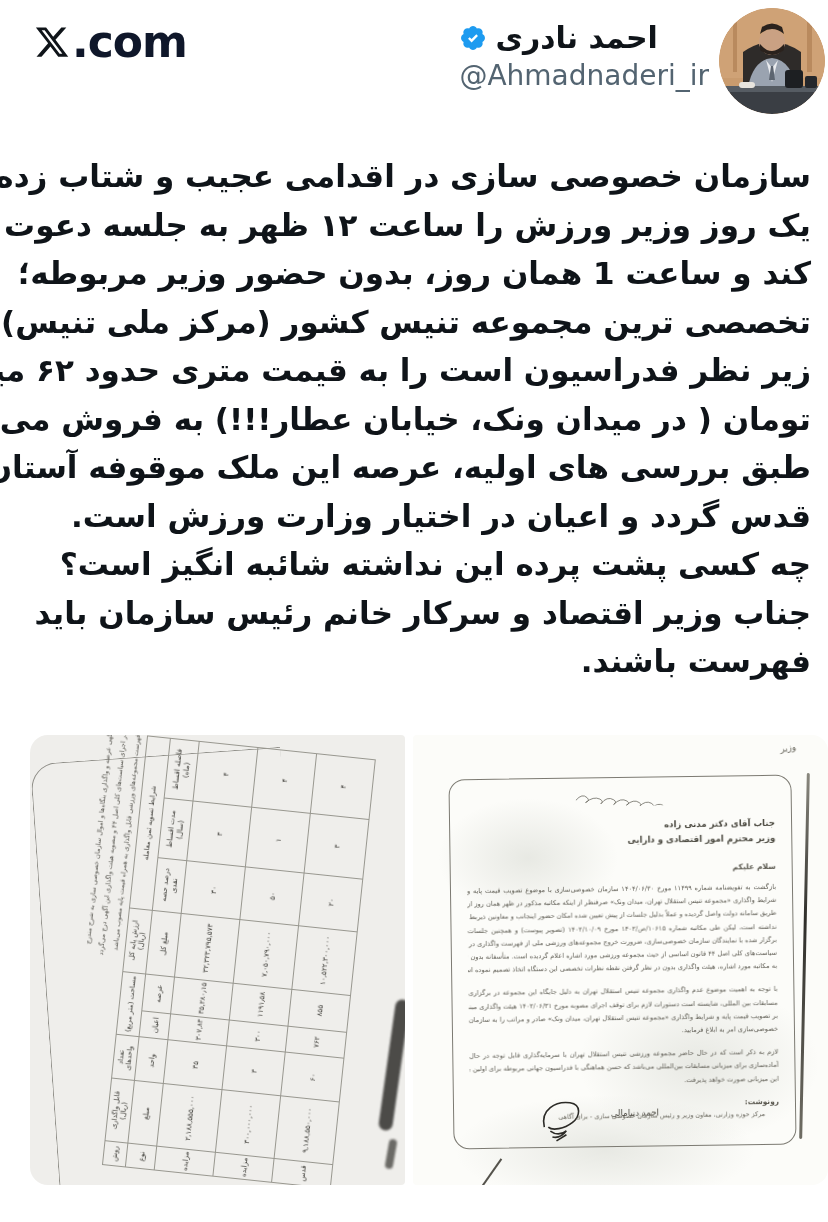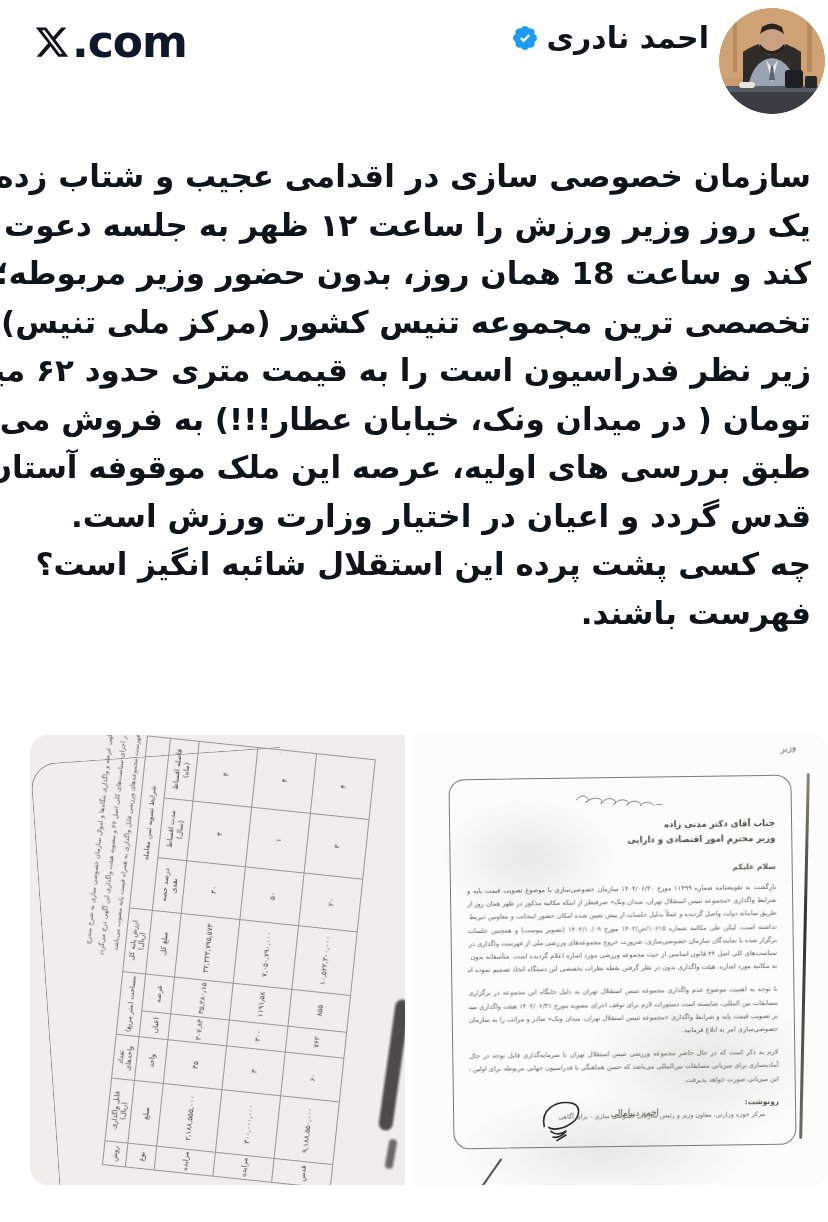--- a/index.html
+++ b/index.html
@@ -99,20 +99,21 @@
     <div class="names">
       <div class="name-line">
         <span class="badge">
           <svg viewBox="0 0 24 24">
               <path fill="#1d9bf0" d="M22.25 12c0-1.43-.88-2.67-2.19-3.34.46-1.39.2-2.9-.81-3.91s-2.52-1.27-3.91-.81c-.66-1.31-1.91-2.19-3.34-2.19s-2.67.88-3.33 2.19c-1.4-.46-2.91-.2-3.92.81s-1.26 2.52-.8 3.91c-1.31.67-2.2 1.91-2.2 3.34s.89 2.67 2.2 3.34c-.46 1.39-.21 2.9.8 3.91s2.52 1.26 3.91.81c.67 1.31 1.91 2.19 3.34 2.19s2.68-.88 3.34-2.19c1.39.45 2.9.2 3.91-.81s1.27-2.52.81-3.91c1.31-.67 2.19-1.91 2.19-3.34z"></path>
               <path fill="#fff" d="M10.79 15.77l-3.04-3.04 1.41-1.42 1.63 1.63 4.05-4.05 1.41 1.42-5.46 5.46z"></path>
             </svg>
         </span>
         <span class="display-name">احمد نادری</span>
       </div>
+      <div class="handle">@Ahmadnaderi_ir</div>
     </div>
     <div class="avatar">
       <svg viewBox="0 0 106 106">
         <defs>
             <clipPath id="avc">
               <circle cx="53" cy="53" r="53"></circle>
             </clipPath>
           </defs>
         <g clip-path="url(#avc)">
           <rect width="106" height="106" fill="#c99b6e"></rect>
@@ -132,27 +133,28 @@
           <rect x="86" y="68" width="12" height="12" rx="2" fill="#25272b"></rect>
           <rect x="20" y="74" width="16" height="6" rx="3" fill="#e7e4de"></rect>
         </g>
       </svg>
     </div>
   </div>
 
   <div class="tweet" dir="rtl">
     <div class="t-line">سازمان خصوصی سازی در اقدامی عجیب و شتاب زده در</div>
     <div class="t-line">یک روز وزیر ورزش را ساعت ۱۲ ظهر به جلسه دعوت می</div>
-    <div class="t-line">کند و ساعت 18 همان روز، بدون حضور وزیر مربوطه؛</div>
+    <div class="t-line">کند و ساعت 1 همان روز، بدون حضور وزیر مربوطه؛</div>
     <div class="t-line">تخصصی ترین مجموعه تنیس کشور (مرکز ملی تنیس) که</div>
     <div class="t-line">زیر نظر فدراسیون است را به قیمت متری حدود ۶۲ میلیون</div>
     <div class="t-line">تومان ( در میدان ونک، خیابان عطار!!!) به فروش می گذارد.</div>
     <div class="t-line">طبق بررسی های اولیه، عرصه این ملک موقوفه آستان</div>
     <div class="t-line">قدس گردد و اعیان در اختیار وزارت ورزش است.</div>
-    <div class="t-line">چه کسی پشت پرده این استقلال شائبه انگیز است؟</div>
+    <div class="t-line">چه کسی پشت پرده این نداشته شائبه انگیز است؟</div>
+    <div class="t-line">جناب وزیر اقتصاد و سرکار خانم رئیس سازمان باید</div>
     <div class="t-line">فهرست باشند.</div>
   </div>
 
   <div class="media">
 
     <figure class="doc doc-left" style="margin:0">
       <div class="ldoc-frame"></div>
       <div class="ldoc-rot">
         <div class="scrawl">آگهی عرضه و واگذاری بنگاه‌ها و اموال سازمان خصوصی سازی به شرح مندرج</div>
         <div class="scrawl">در اجرای سیاست‌های کلی اصل ۴۴ و مصوبه هیئت واگذاری این آگهی درج می‌گردد</div>

